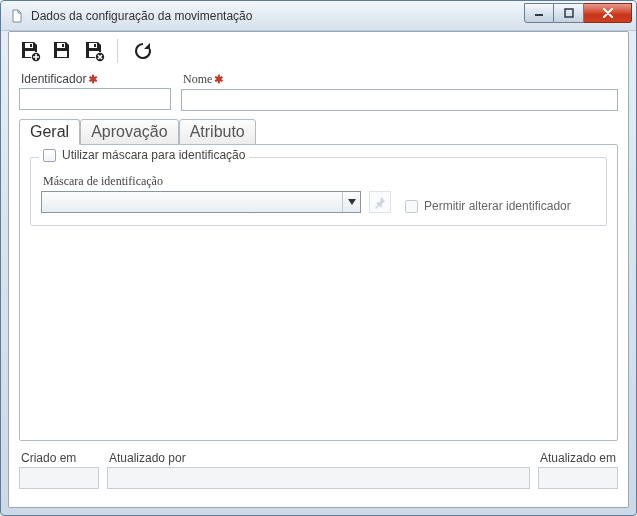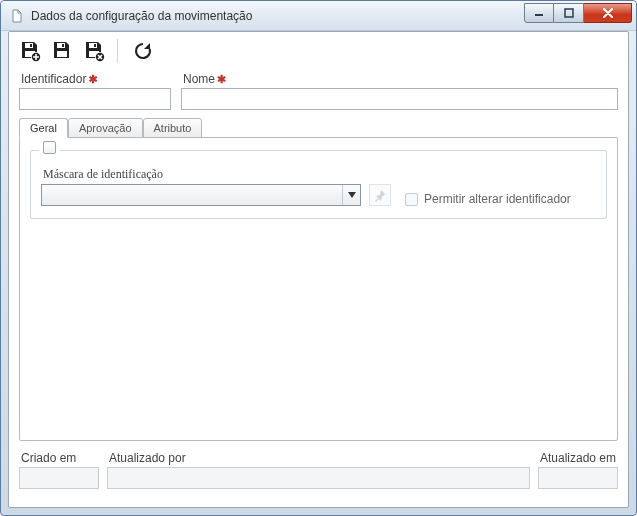--- a/index.html
+++ b/index.html
@@ -128,21 +128,21 @@
   .req-mark { color: #c0392b; font-weight: bold; font-size: 11px; }
   .txt-input {
     height: 22px;
     border: 1px solid #a9b3bf;
     background: #fff;
     padding: 2px 4px;
     font: inherit;
     outline: none;
   }
   .field-id { width: 152px; }
-  .field-nome { flex: 1; }
+  .field-nome { flex: 1; font-family: Liberation Serif, serif; }
   .field-nome .txt-input { width: 100%; }
   .field-id .txt-input { width: 100%; }
 
   .tabs-wrap {
     padding: 0 4px;
     flex: 1;
     display: flex;
     flex-direction: column;
   }
   .tab-header {
@@ -150,21 +150,21 @@
     gap: 0;
     margin-bottom: -1px;
     position: relative;
     z-index: 1;
   }
   .tab {
     border: 1px solid #b2bac3;
     border-bottom: 1px solid #b2bac3;
     background: linear-gradient(to bottom,#fdfdfd,#ececec);
     padding: 3px 10px;
-    font-size: 11px;
+    font-size: 16px;
     color: #555;
     border-radius: 3px 3px 0 0;
     cursor: pointer;
   }
   .tab.active {
     background: #fff;
     color: #333;
     border-bottom: 1px solid #fff;
   }
   .tab-panel {
@@ -361,20 +361,21 @@
       <div class="tab-header">
         <div class="tab active">Geral</div>
         <div class="tab">Aprovação</div>
         <div class="tab">Atributo</div>
       </div>
       <div class="tab-panel">
 
         <div class="fieldset">
           <div class="legend">
             <span class="chk"></span>
+            <span>Utilizar máscara para identificação</span>
           </div>
 
           <div class="mask-row">
             <div class="mask-left">
               <span class="lbl">Máscara de identificação</span>
               <div class="combo">
                 <div class="combo-text"></div>
                 <div class="combo-arrow">
                   <svg width="8" height="6">
                       <path d="M0 0h8L4 6z" fill="#333"></path>

